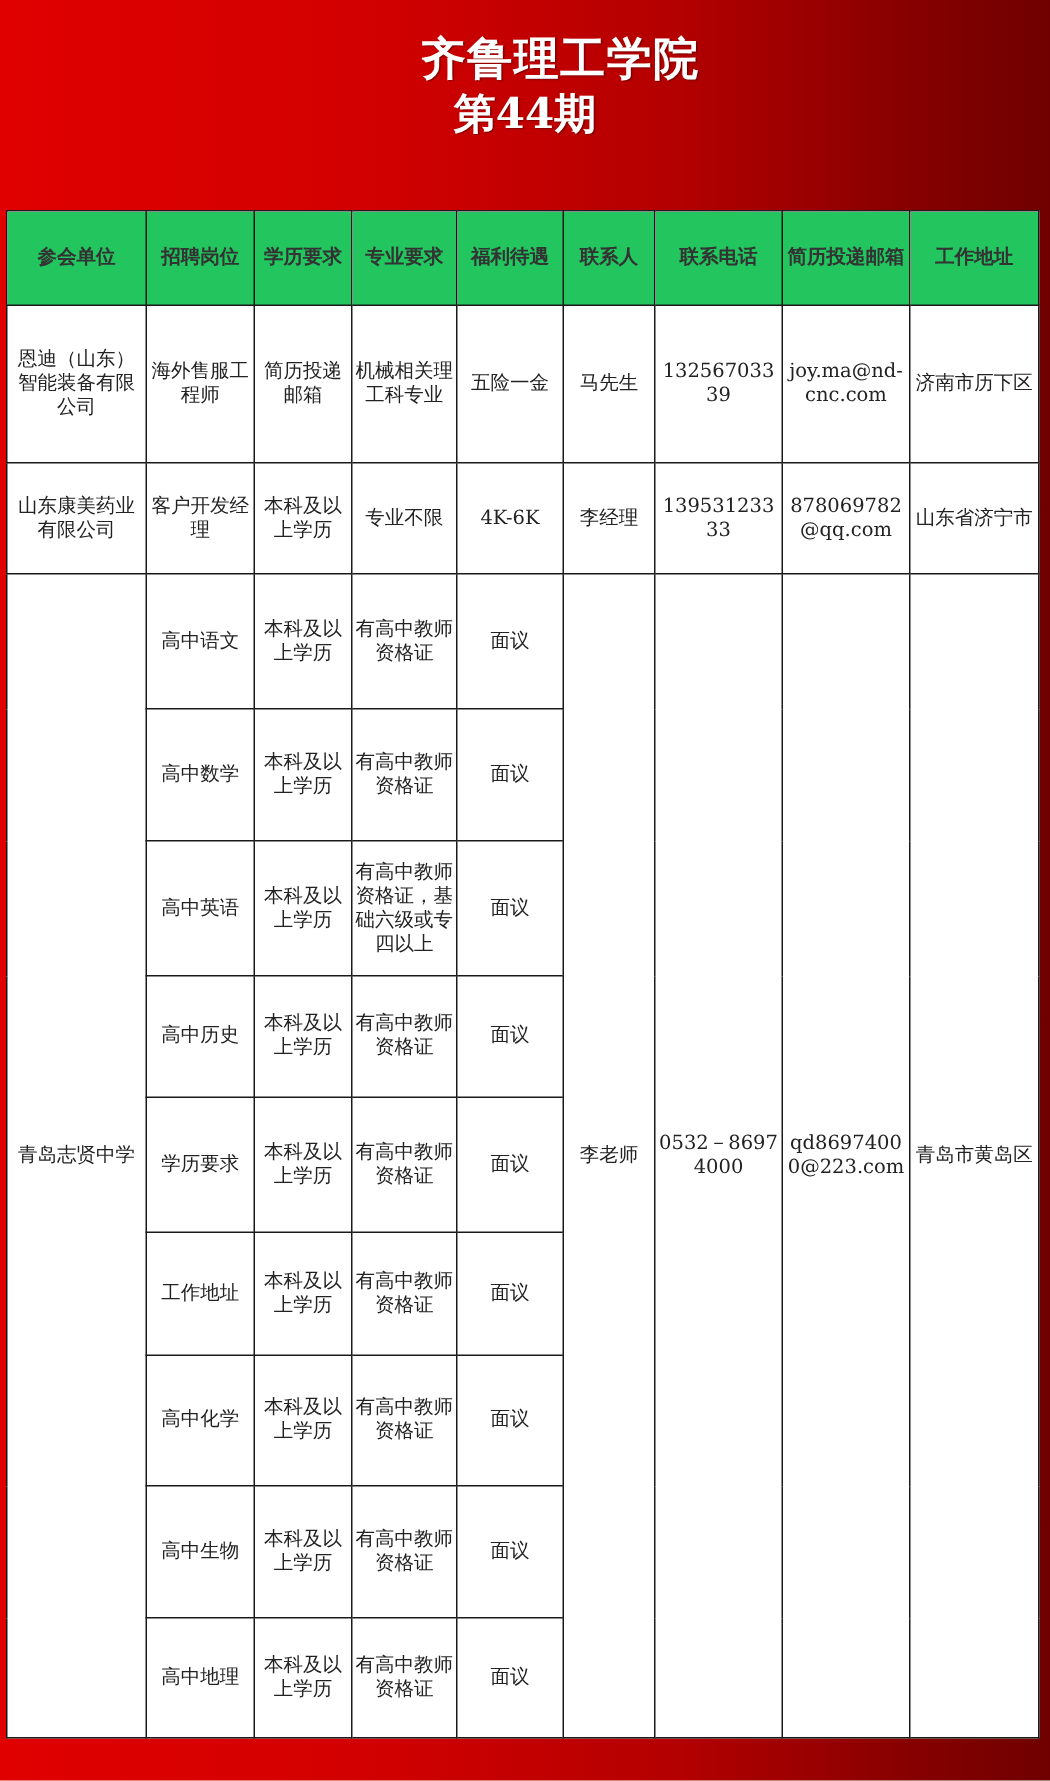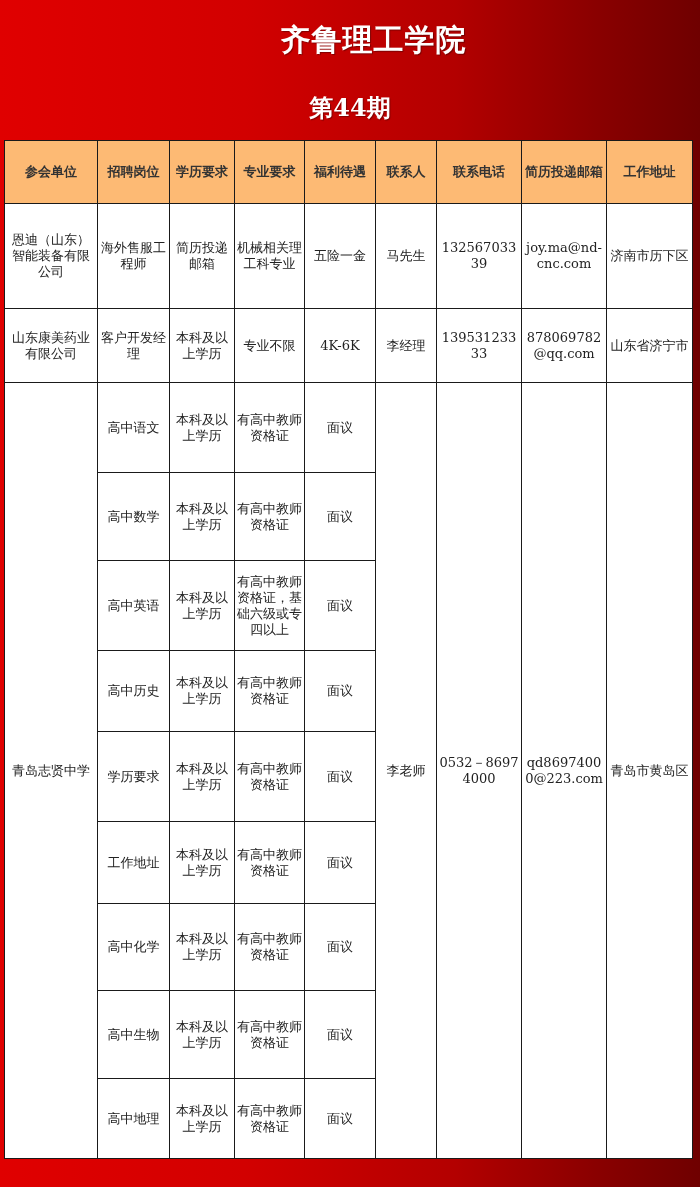--- a/index.html
+++ b/index.html
@@ -11,35 +11,35 @@
     }
     .title-block {
       position: absolute; left: 0; top: 22px; width: 700px;
       text-align: center; color: #ffffff; font-weight: bold;
       font-family: "DejaVu Serif", serif;
       text-shadow: 1px 1px 1px rgba(0,0,0,0.35);
     }
     .title-line { display: block; line-height: 36px; }
     .t1 { font-size: 30px; letter-spacing: 1px; margin-left: 47px; }
     .t2 { font-size: 27px; letter-spacing: -0.5px; }
-    .t3 { font-size: 24px; margin-top: 32px; }
+    .t3 { font-size: 28px; }
     table.grid {
       position: absolute; left: 4px; top: 140px;
       border-collapse: collapse; table-layout: fixed;
       width: 688px; background: #ffffff;
     }
     table.grid td, table.grid th {
       border: 1.5px solid #1a1a1a;
       text-align: center; vertical-align: middle;
       font-size: 13px; line-height: 16px; color: #222;
       padding: 0 1px; word-break: break-all; overflow: hidden;
       font-family: "DejaVu Serif", serif;
     }
     table.grid th {
-      background: #fdba74; font-weight: bold; height: 62px;
+      background: #22c55e; font-weight: bold; height: 62px;
       font-size: 13px; color: #333;
     }
     .small { font-size: 12.5px; margin-left: 48px; }
   </style>
 </head>
 <body>
 
 <div class="title-block">
   <span class="title-line t1">齐鲁理工学院</span>
   <span class="title-line t3">第44期</span>

